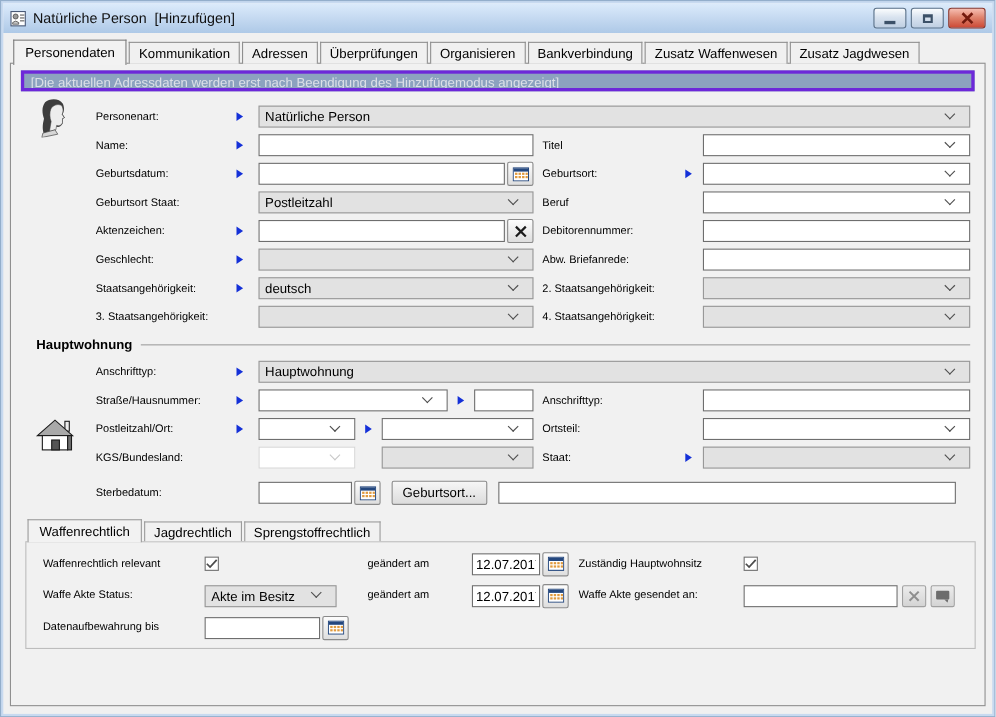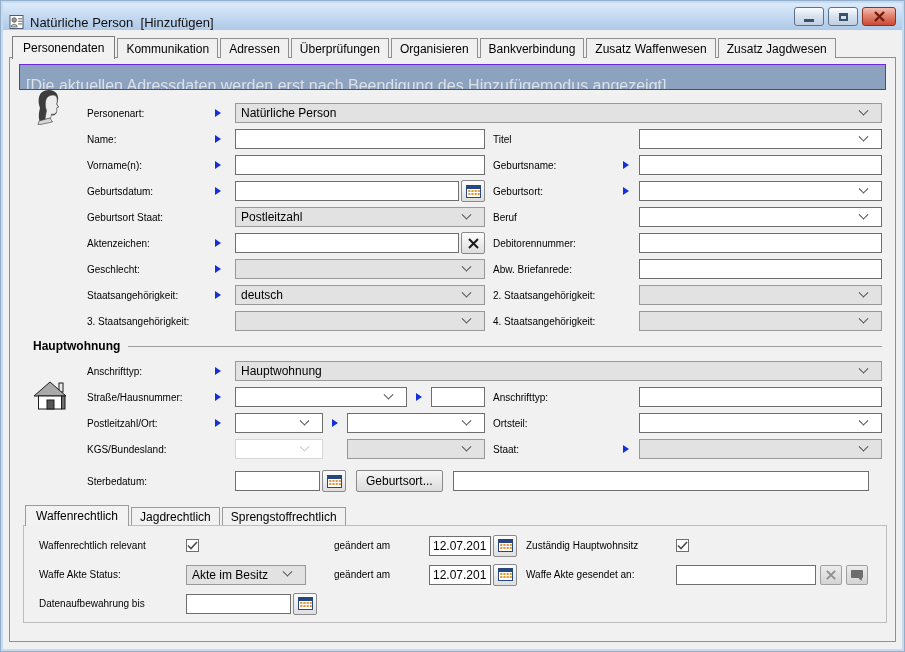--- a/index.html
+++ b/index.html
@@ -1,33 +1,33 @@
 <!DOCTYPE html>
 <html><head>
 <meta charset="utf-8">
 <style>
   html,body{margin:0;padding:0}
   body{width:905px;height:652px;position:relative;font-family:"Liberation Sans",sans-serif;background:#c8daf0;overflow:hidden}
   *{box-sizing:border-box}
   .window{position:absolute;inset:0;background:#f0f0f0;border:3px solid #c8daf0;outline:1px solid #93aecb;outline-offset:-1px}
   
-  .titlebar{height:27px;background:linear-gradient(#dcebfb,#c7dbf2 45%,#aec9e7);display:flex;align-items:flex-end;padding:0 6px;position:relative}
+  .titlebar{height:27px;background:linear-gradient(#dcebfb,#c7dbf2 45%,#aec9e7);display:flex;align-items:center;padding:0 6px;position:relative}
   .title{font-size:13px;color:#111;margin-left:5px;white-space:pre}
   .capbtns{position:absolute;right:6px;top:4px;display:flex;gap:4px}
   .capbtn{width:30px;height:19px;border:1px solid #5d7288;border-radius:3px;background:linear-gradient(#fbfdfe,#d9e3ef 45%,#bfcfe2);display:flex;align-items:center;justify-content:center;cursor:default}
   .capbtn.close{width:34px;background:linear-gradient(#f6beb2,#e0856f 45%,#cc4936);border-color:#8c3326}
   .gmin{width:10px;height:3px;background:#3c5168;margin-top:7px}
   .gmax{width:9px;height:8px;border:2px solid #3c5168;border-top-width:3px}
   
   .tabstrip{position:absolute;left:9px;top:31px;right:6px;display:flex;align-items:flex-end;height:24px;z-index:3}
   .tab{font-size:12px;background:#f0f0f0;border:1px solid #8f8f8f;border-bottom:0;padding:3px 8px 2px;margin-right:2px;white-space:nowrap}
   .tab.active{padding:4px 10px 4px;margin-bottom:-1px;background:#f2f2f2;border-color:#7c7c7c}
   
   .page{position:absolute;left:6px;right:6px;top:54px;bottom:7px;border:1px solid #8f8f8f;background:#f1f1f1;z-index:2}
-  .notice{margin:6px 9px 10px;background:#8ca2bf;border:1px solid #6d28d9;color:#dce0e8;font-size:16px;height:19px;line-height:17px;padding:12px 6px;white-space:nowrap;overflow:hidden}
+  .notice{margin:6px 9px 10px;background:#8ca2bf;border:3px solid #6d28d9;color:#dce0e8;font-size:12px;height:19px;line-height:17px;padding:0 6px;white-space:nowrap;overflow:hidden}
   
   .frow{display:flex;align-items:center;height:26px;padding:0 13px 0 77px}
   .lab{font-size:10px;color:#000;white-space:nowrap;overflow:hidden}
   .l1{width:128px;flex:none}
   .a1{width:20px;flex:none;display:flex;align-items:center}
   .f1{width:250px;flex:none;display:flex;align-items:center}
   .gap{width:8px;flex:none}
   .l2{width:130px;flex:none}
   .a2{width:16px;flex:none;display:flex;align-items:center}
   .f2{flex:1;display:flex;align-items:center}
@@ -146,37 +146,20 @@
       <span class="a2"></span>
       <span class="f2">
         <span class="sel white">
             <span class="selval"></span>
             <span class="chev"></span>
           </span>
       </span>
     </div>
 
 
-    <div class="frow">
-      <span class="lab l1">Vorname(n):</span>
-      <span class="a1">
-          <span class="req"></span>
-        </span>
-      <span class="f1">
-          <input class="inp" style="">
-        </span>
-      <span class="gap"></span>
-      <span class="lab l2">Geburtsname:</span>
-      <span class="a2">
-          <span class="req"></span>
-        </span>
-      <span class="f2">
-          <input class="inp" style="">
-        </span>
-    </div>
 
     <div class="frow">
       <span class="lab l1">Geburtsdatum:</span>
       <span class="a1">
           <span class="req"></span>
         </span>
       <span class="f1">
         <input class="inp" style="">
         <span class="sqbtn">
           <svg width="15" height="13" viewBox="0 0 15 13">

